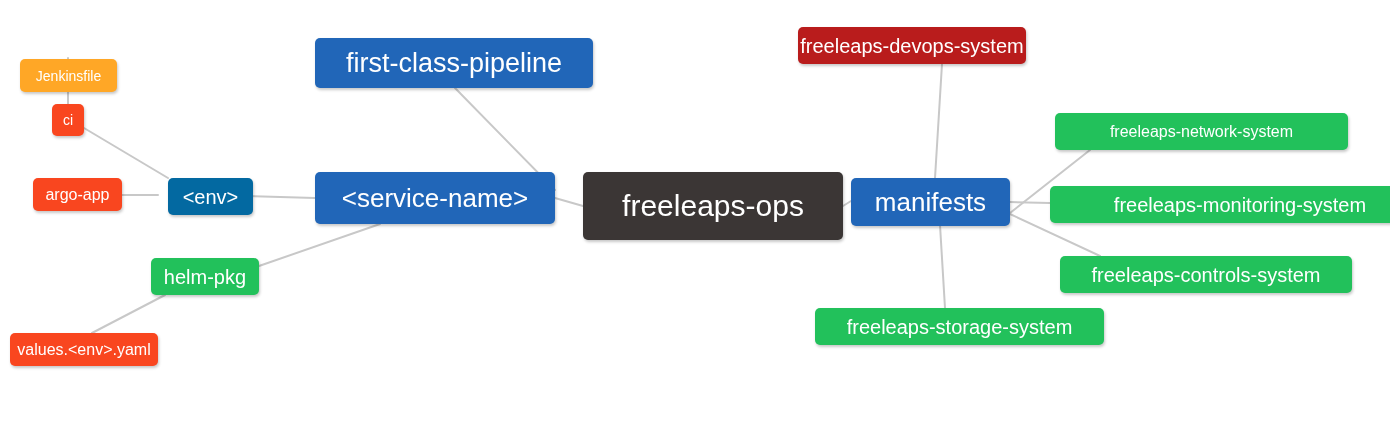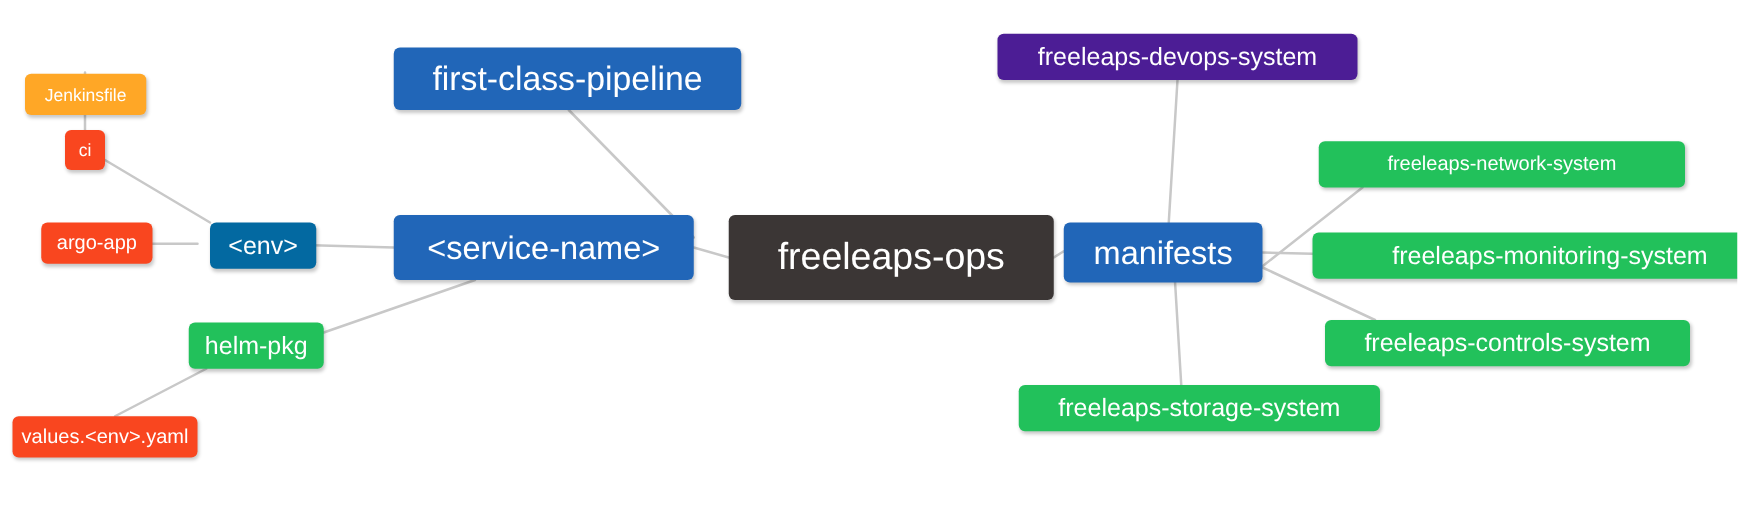--- a/index.html
+++ b/index.html
@@ -84,21 +84,21 @@
       </div>
       <div class="node" style="left: 52px; top: 104px; width: 32px; height: 32px; background: rgb(249, 70, 31);">
         <span class="node-label" style="font-size: 14px;">ci</span>
       </div>
       <div class="node" style="left: 33px; top: 178px; width: 89px; height: 33px; background: rgb(249, 70, 31);">
         <span class="node-label" style="font-size: 16px;">argo-app</span>
       </div>
       <div class="node" style="left: 10px; top: 333px; width: 148px; height: 33px; background: rgb(249, 70, 31);">
         <span class="node-label" style="font-size: 16px;">values.&lt;env&gt;.yaml</span>
       </div>
-      <div class="node" style="left: 798px; top: 27px; width: 288px; height: 37px; background: #4c1d95;">
+      <div class="node" style="left: 798px; top: 27px; width: 228px; height: 37px; background: #b91c1c;">
         <span class="node-label" style="font-size: 20px;">freeleaps-devops-system</span>
       </div>
       <div class="node" style="left: 1055px; top: 113px; width: 293px; height: 37px; background: rgb(34, 193, 91);">
         <span class="node-label" style="font-size: 16px;">freeleaps-network-system</span>
       </div>
       <div class="node" style="left: 1050px; top: 186px; width: 380px; height: 37px; background: rgb(34, 193, 91);">
         <span class="node-label" style="font-size: 20px;">freeleaps-monitoring-system</span>
       </div>
       <div class="node" style="left: 1060px; top: 256px; width: 292px; height: 37px; background: rgb(34, 193, 91); text-align: center;">
         <span class="node-label" style="font-size: 20px;">freeleaps-controls-system</span>

